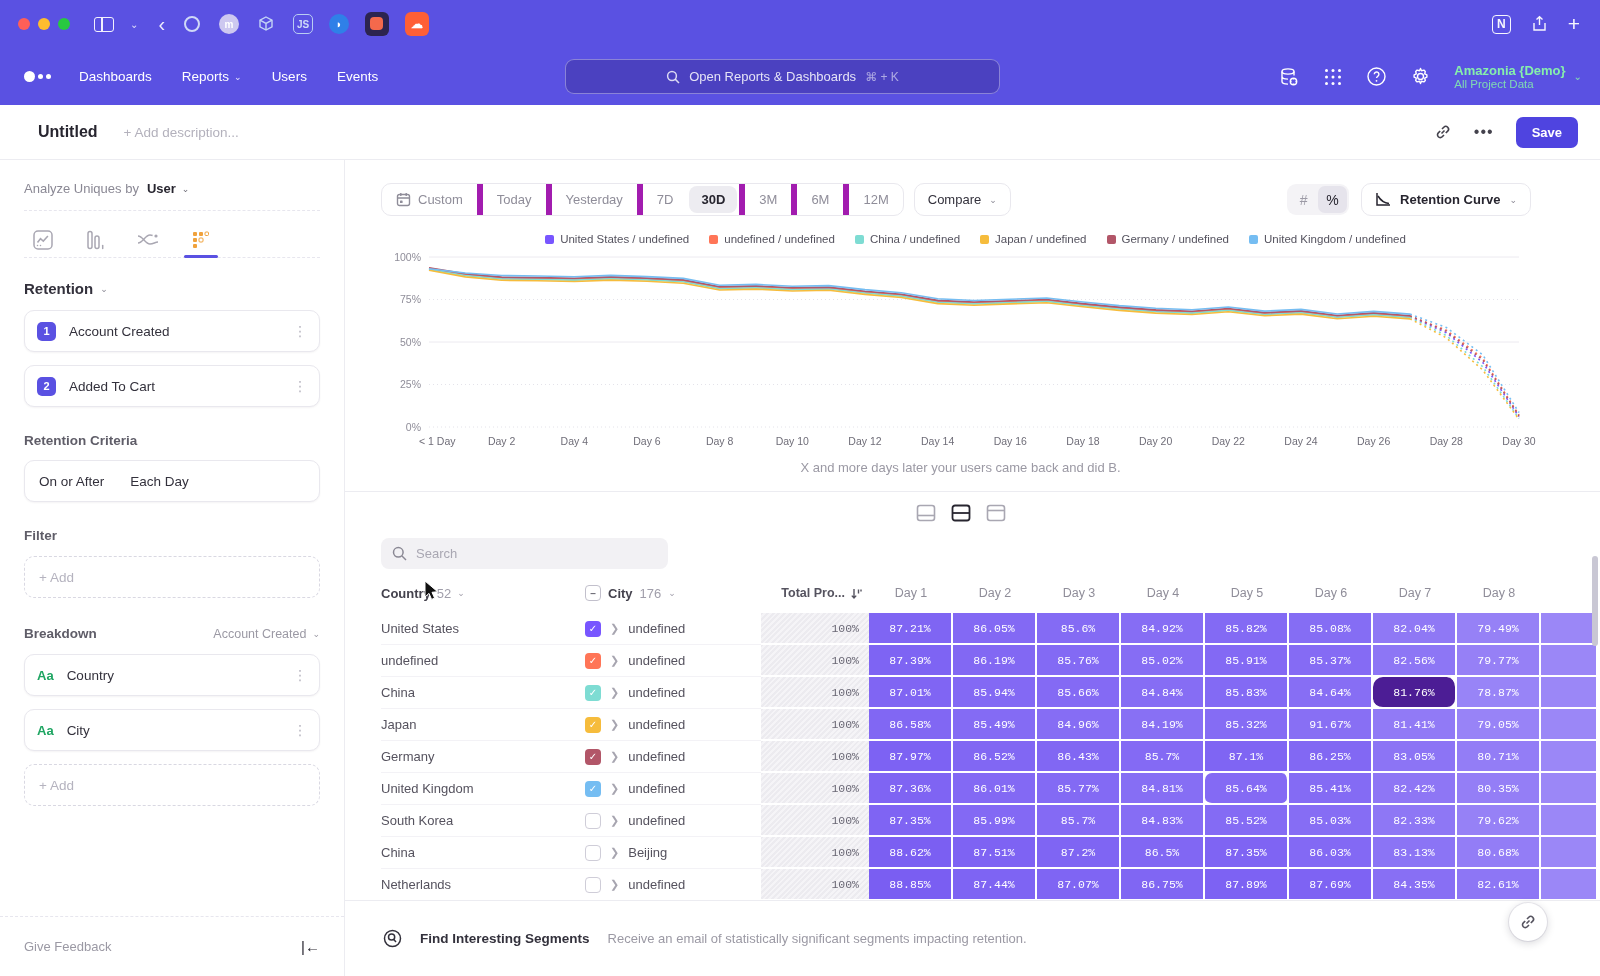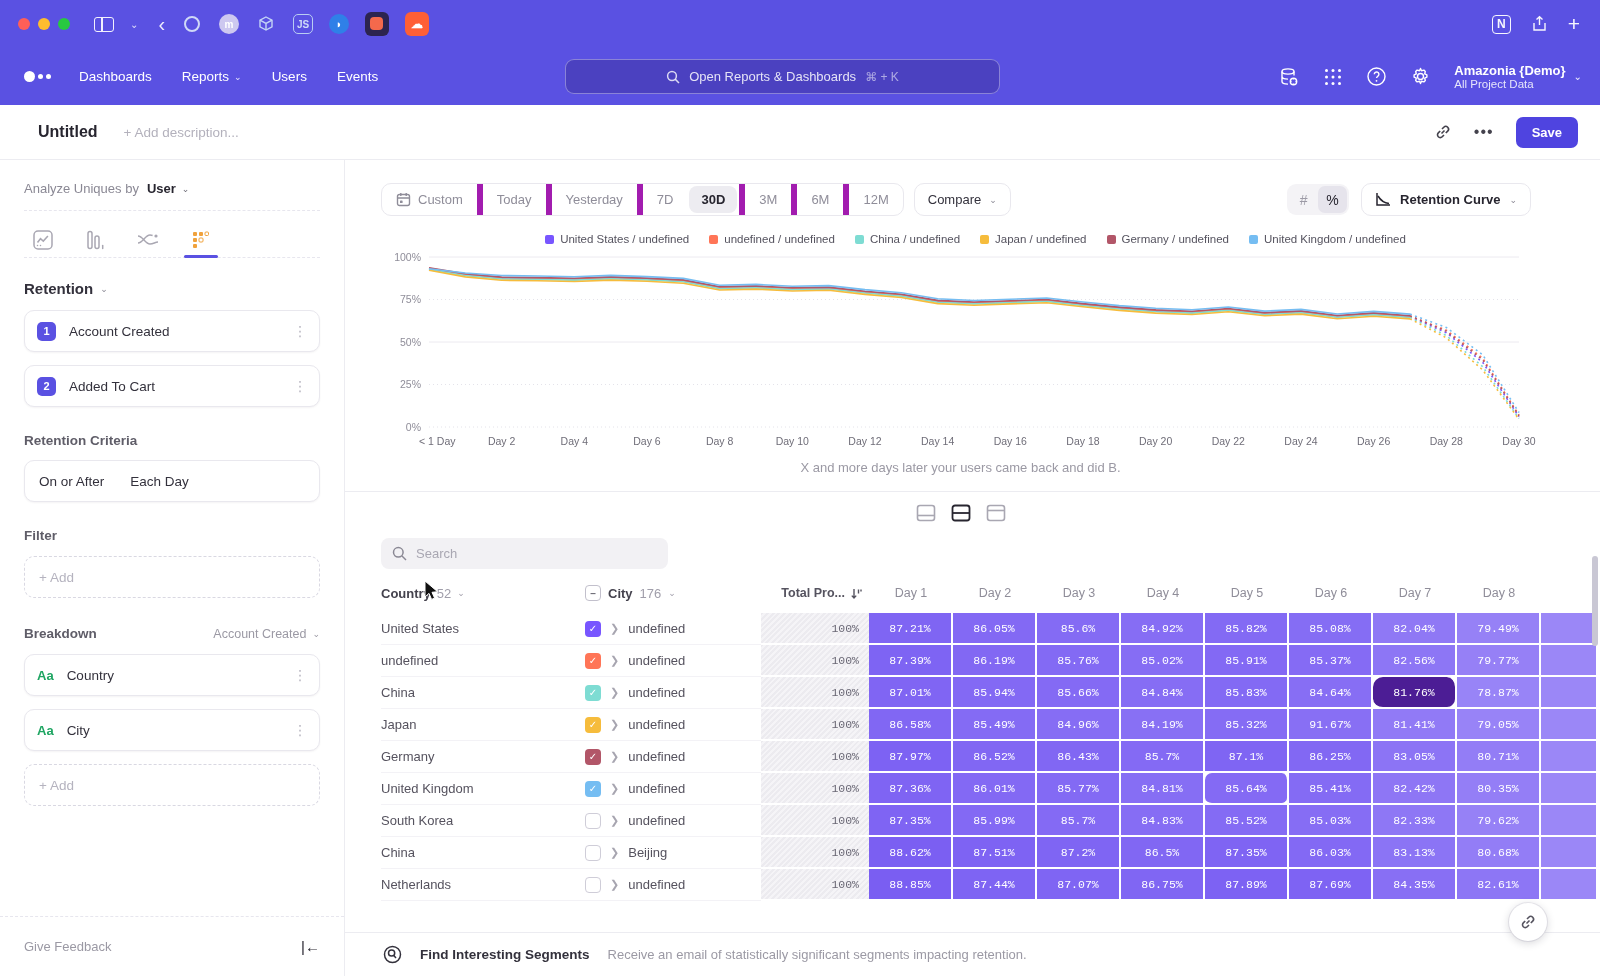--- a/index.html
+++ b/index.html
@@ -42,21 +42,21 @@
   .mp-logo i:nth-child(1){width:11px;height:11px;}
   .mp-logo i:nth-child(2){width:5px;height:5px;}
   .mp-logo i:nth-child(3){width:5px;height:5px;}
   .mp-links { display:flex; gap:30px; }
   .mp-link { color:#fff; font-size:13.5px; display:flex; align-items:center; gap:5px; cursor:pointer;}
   .mp-link .cv { font-size:9px; opacity:.85;}
   .mp-search { position:absolute; left:565px; top:11px; width:435px; height:35px; background:rgba(30,20,90,.25); border:1px solid rgba(255,255,255,.35); border-radius:9px; display:flex; align-items:center; justify-content:center; gap:9px; color:rgba(255,255,255,.85); font-size:13px;}
   .mp-search .kbd { color:rgba(255,255,255,.55); font-size:12px;}
   .mp-right { position:absolute; right:18px; top:0; height:57px; display:flex; align-items:center; gap:23px;}
   .mp-right svg { display:block; }
-  .proj { color:#ffffff; text-align:left; display:flex; align-items:center; gap:8px;}
+  .proj { color:#86efac; text-align:left; display:flex; align-items:center; gap:8px;}
   .proj .p1{ font-size:13px; font-weight:bold;}
   .proj .p2{ font-size:11.5px; opacity:.85;}
   .proj .cv { font-size:10px; opacity:.9;}
   
   .title-row { position:absolute; left:0; top:105px; width:1600px; height:55px; background:#fff; border-bottom:1px solid #ececf1; display:flex; align-items:center;}
   .doc-title { font-size:16px; font-weight:bold; color:#27252f; margin-left:38px;}
   .doc-desc { font-size:13.5px; color:#b3b1bc; margin-left:26px;}
   .title-right { position:absolute; right:22px; display:flex; align-items:center; gap:22px;}
   .icon-btn { color:#44424d; cursor:pointer; display:flex; align-items:center;}
   .dots-btn { font-size:16px; letter-spacing:1px; color:#44424d;}
@@ -129,21 +129,21 @@
   .trow { display:flex; align-items:stretch; height:32px;}
   .td-country { width:204px; display:flex; align-items:center; font-size:13px; color:#55525e; border-bottom:1px solid #f3f2f6;}
   .td-city { width:176px; display:flex; align-items:center; gap:9px; font-size:13px; color:#55525e; border-bottom:1px solid #f3f2f6;}
   .cb { width:16px; height:16px; border-radius:4px; display:flex; align-items:center; justify-content:center; color:#fff; font-size:10px; flex:0 0 auto; cursor:pointer;}
   .cb.empty { background:#fff; border:1.5px solid #cfcdd8;}
   .cb.indet { background:#fff; border:1.5px solid #c2c0cc; color:#6f6d78; font-weight:bold;}
   .row-chev { color:#a7a5b0; font-size:11px; cursor:pointer;}
   .td-total { width:108px; display:flex; align-items:center; justify-content:flex-end; padding-right:10px; font-family:"Liberation Mono", monospace; font-size:11.5px; color:#6a6875; background-color:#f5f4f7; background-image:repeating-linear-gradient(135deg, rgba(120,115,140,.07) 0 2px, transparent 2px 4px); border-bottom:2px solid #fff;}
   .td-day { width:84px; display:flex; align-items:center; justify-content:center; font-family:"Liberation Mono", monospace; font-size:11.5px; color:#fff; border-right:2px solid #fff; border-bottom:2px solid #fff;}
   .td-day.sliver { width:55px; border-right:none;}
-  .seg-foot { position:absolute; left:0; bottom:0; width:1255px; height:44px; border-top:1px solid #ececf1; display:flex; align-items:center; padding-left:38px; gap:18px; background:#fff;}
+  .seg-foot { position:absolute; left:0; bottom:0; width:1255px; height:76px; border-top:1px solid #ececf1; display:flex; align-items:center; padding-left:38px; gap:18px; background:#fff;}
   .seg-foot .t1 { font-size:13.5px; font-weight:bold; color:#33313c;}
   .seg-foot .t2 { font-size:13px; color:#9b99a4;}
   .float-link { position:absolute; right:53px; bottom:35px; width:38px; height:38px; border-radius:50%; background:#fff; box-shadow:0 2px 8px rgba(30,28,45,.18), 0 0 0 1px #eeedf2; display:flex; align-items:center; justify-content:center; cursor:pointer;}
   .vscroll { position:absolute; right:2px; top:556px; width:6px; height:90px; background:#c9c7d4; border-radius:3px;}
   .cursor { position:absolute; left:424px; top:580px; z-index:50; pointer-events:none;}
   .cv { display:inline-block; }
 </style>
 </head>
 <body>
 

